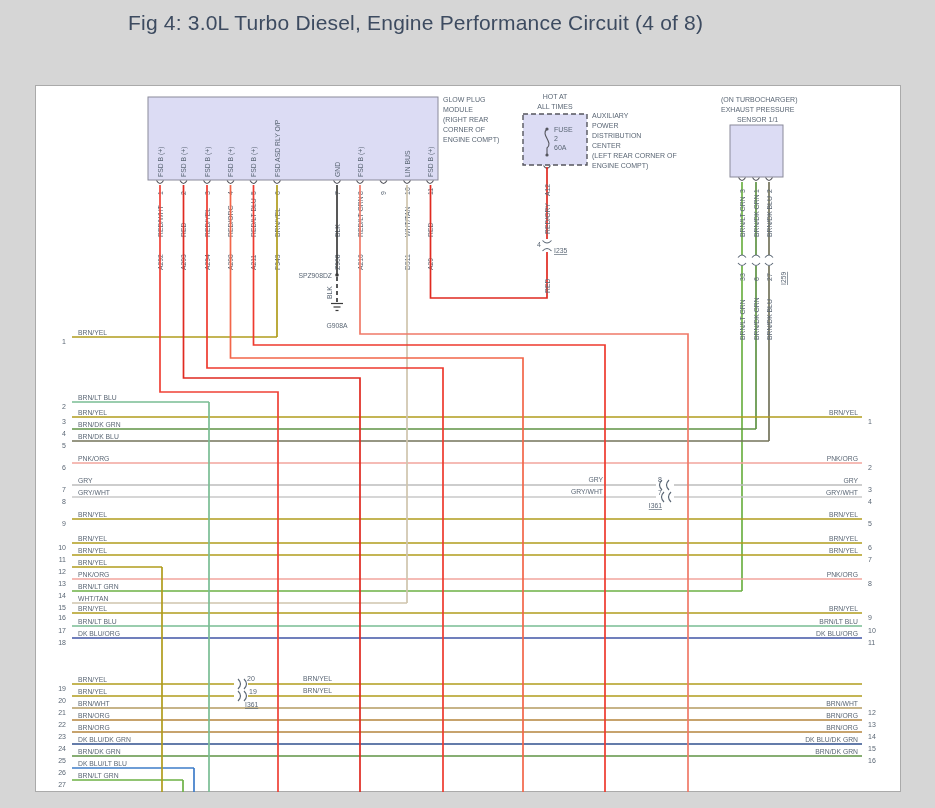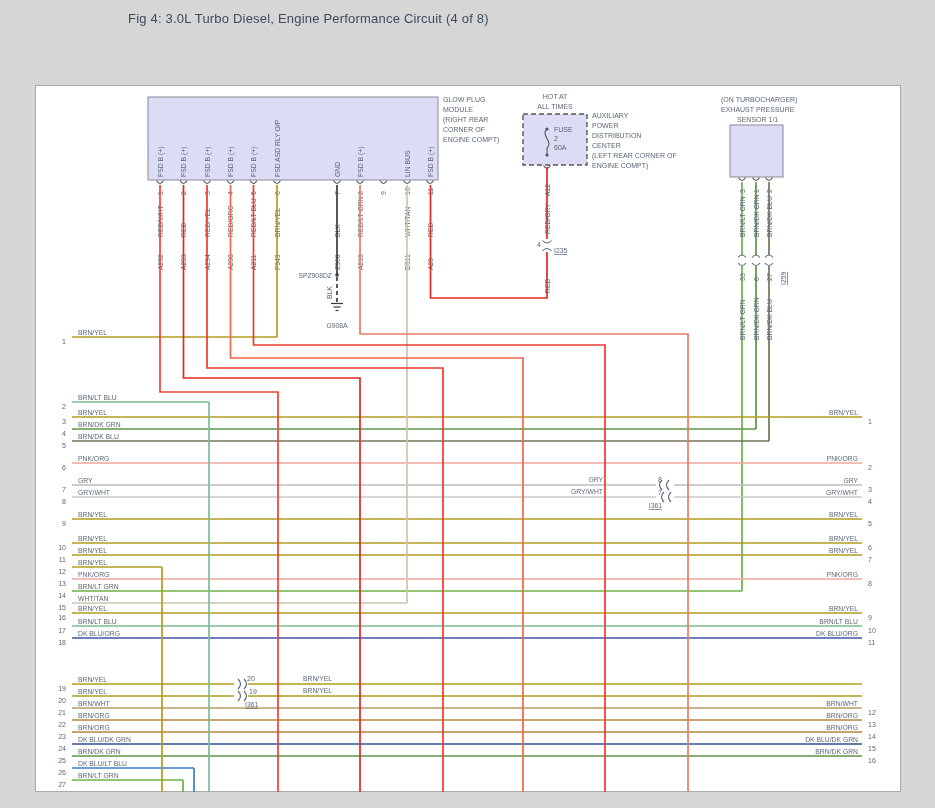--- a/index.html
+++ b/index.html
@@ -1,18 +1,18 @@
 <!DOCTYPE html>
 <html><head>
 <meta charset="utf-8">
 <style>
   html,body{margin:0;padding:0;width:935px;height:808px;background:#d6d6d6;overflow:hidden;
     font-family:"Liberation Sans",sans-serif;}
   #header{position:absolute;left:0;top:0;width:935px;height:85px;background:#d6d6d6;}
-  #title{position:absolute;left:128px;top:11px;font-size:13px;color:#3d4b60;letter-spacing:.2px;}
+  #title{position:absolute;left:128px;top:11px;font-size:21px;color:#3d4b60;letter-spacing:.2px;}
   #canvas{position:absolute;left:35px;top:85px;width:866px;height:707px;background:#ffffff;}
   svg text{fill:#5b6775;}
   .lbl{font-size:6.8px;}
   .num{font-size:7px;}
   .comp{font-size:7px;}
   .link{text-decoration:underline;}
   .wire{fill:none;stroke-width:1.7px;}
   .thin{fill:none;stroke-width:1.1px;}
 </style>
 </head>

